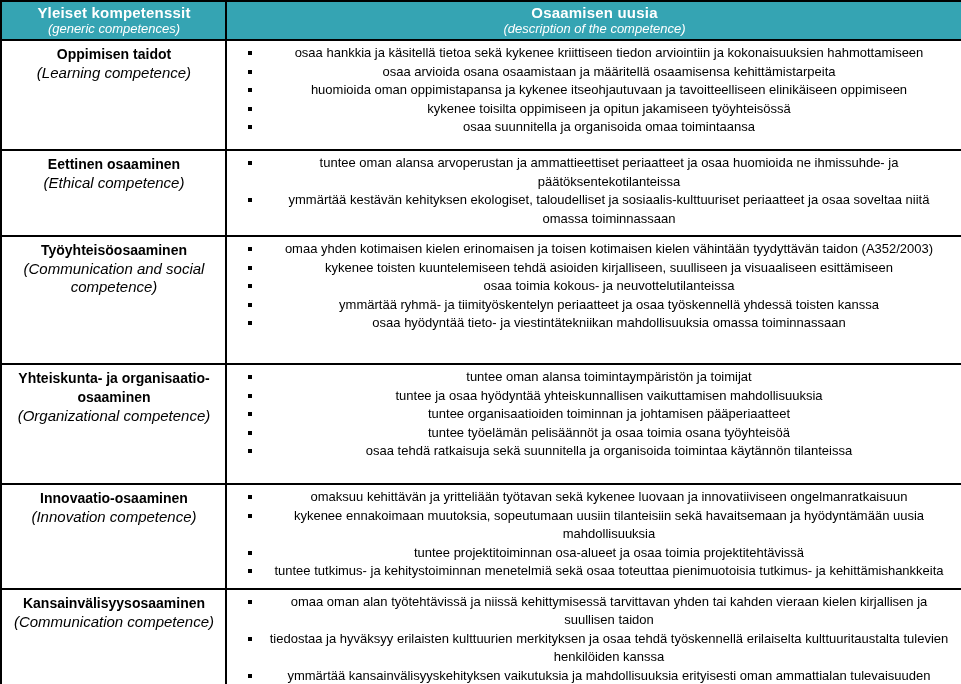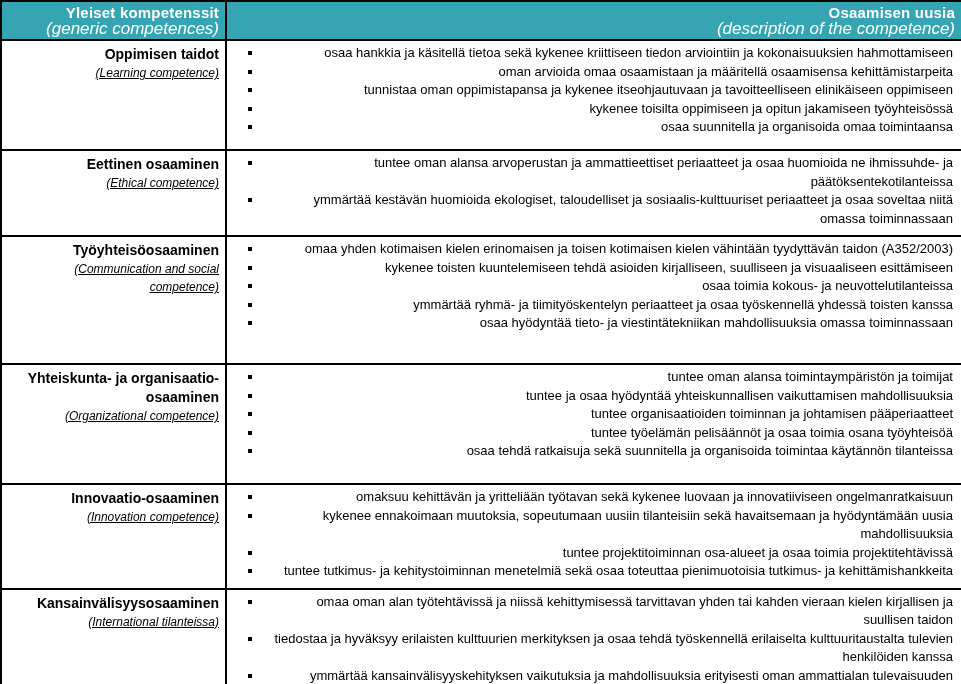--- a/index.html
+++ b/index.html
@@ -18,53 +18,52 @@
   table.comp{
     width:961px;
     border-collapse:collapse;
     table-layout:fixed;
   }
   col.c-left{width:225px;}
   col.c-right{width:736px;}
   th,td{
     border:2px solid var(--border-c);
     vertical-align:top;
-    text-align:right;
+    text-align:center;
   }
   thead th{
     background:var(--header-bg);
     color:var(--header-fg);
     padding:2px 6px 3px 7px;
     height:30px;
   }
   .hdr-title{
     font-size:15px;
     font-weight:bold;
     line-height:17px;
     letter-spacing:0.2px;
   }
   .hdr-sub{
-    font-size:17px;
+    font-size:13px;
     font-style:italic;
     font-weight:normal;
     line-height:15px;
   }
   td.cell-title{
     padding:4px 6px 0 7px;
   }
   .row-title{
     font-size:14px;
     font-weight:bold;
     line-height:19px;
   }
   .row-sub{
-    font-size:12px;
+    font-size:15px;
     font-style:italic;
     line-height:18px;
-    text-decoration:underline;
   }
   td.cell-desc{
     padding:3px 8px 0 8px;
     font-size:13px;
     line-height:18.5px;
   }
   ul.bullets{
     margin:0;
     padding:0 0 7px 30px;
     list-style:none;
@@ -112,37 +111,37 @@
   </thead>
   <tbody>
   <tr>
     <td class="cell-title">
       <div class="row-title">Oppimisen taidot</div>
       <div class="row-sub">(Learning competence)</div>
     </td>
     <td class="cell-desc">
       <ul class="bullets">
             <li>osaa hankkia ja käsitellä tietoa sekä kykenee kriittiseen tiedon arviointiin ja kokonaisuuksien hahmottamiseen</li>
-            <li>oman arvioida omaa osaamistaan ja määritellä osaamisensa kehittämistarpeita</li>
-            <li>tunnistaa oman oppimistapansa ja kykenee itseohjautuvaan ja tavoitteelliseen elinikäiseen oppimiseen</li>
+            <li>osaa arvioida osana osaamistaan ja määritellä osaamisensa kehittämistarpeita</li>
+            <li>huomioida oman oppimistapansa ja kykenee itseohjautuvaan ja tavoitteelliseen elinikäiseen oppimiseen</li>
             <li>kykenee toisilta oppimiseen ja opitun jakamiseen työyhteisössä</li>
             <li>osaa suunnitella ja organisoida omaa toimintaansa</li>
           </ul>
     </td>
   </tr>
 
   <tr>
     <td class="cell-title">
       <div class="row-title">Eettinen osaaminen</div>
       <div class="row-sub">(Ethical competence)</div>
     </td>
     <td class="cell-desc">
       <ul class="bullets">
             <li>tuntee oman alansa arvoperustan ja ammattieettiset periaatteet ja osaa huomioida ne ihmissuhde- ja päätöksentekotilanteissa</li>
-            <li>ymmärtää kestävän huomioida ekologiset, taloudelliset ja sosiaalis-kulttuuriset periaatteet ja osaa soveltaa niitä omassa toiminnassaan</li>
+            <li>ymmärtää kestävän kehityksen ekologiset, taloudelliset ja sosiaalis-kulttuuriset periaatteet ja osaa soveltaa niitä omassa toiminnassaan</li>
           </ul>
     </td>
   </tr>
 
   <tr>
     <td class="cell-title">
       <div class="row-title">Työyhteisöosaaminen</div>
       <div class="row-sub">(Communication and social competence)</div>
     </td>
     <td class="cell-desc">
@@ -183,21 +182,21 @@
             <li>kykenee ennakoimaan muutoksia, sopeutumaan uusiin tilanteisiin sekä havaitsemaan ja hyödyntämään uusia mahdollisuuksia</li>
             <li>tuntee projektitoiminnan osa-alueet ja osaa toimia projektitehtävissä</li>
             <li>tuntee tutkimus- ja kehitystoiminnan menetelmiä sekä osaa toteuttaa pienimuotoisia tutkimus- ja kehittämishankkeita</li>
           </ul>
     </td>
   </tr>
 
   <tr>
     <td class="cell-title">
       <div class="row-title">Kansainvälisyysosaaminen</div>
-      <div class="row-sub">(International tilanteissa)</div>
+      <div class="row-sub">(Communication competence)</div>
     </td>
     <td class="cell-desc">
       <ul class="bullets">
             <li>omaa oman alan työtehtävissä ja niissä kehittymisessä tarvittavan yhden tai kahden vieraan kielen kirjallisen ja suullisen taidon</li>
             <li>tiedostaa ja hyväksyy erilaisten kulttuurien merkityksen ja osaa tehdä työskennellä erilaiselta kulttuuritaustalta tulevien henkilöiden kanssa</li>
             <li>ymmärtää kansainvälisyyskehityksen vaikutuksia ja mahdollisuuksia erityisesti oman ammattialan tulevaisuuden kannalta</li>
           </ul>
     </td>
   </tr>
 </tbody>

